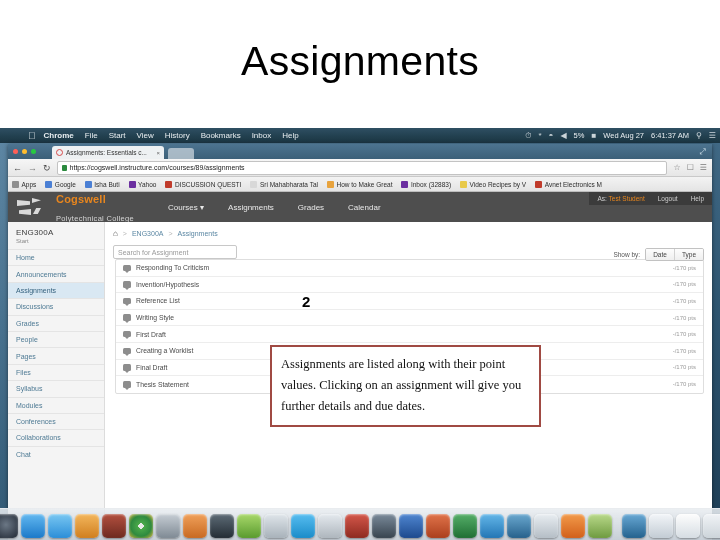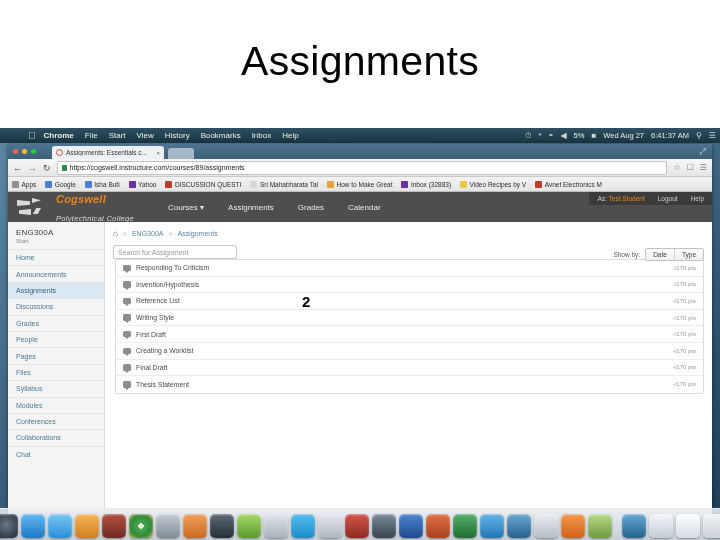--- a/index.html
+++ b/index.html
@@ -55,21 +55,21 @@
 
   
   .bmk{height:14px;background:linear-gradient(180deg,#f3f3f3,#e4e4e4);border-bottom:1px solid #bdbdbd;
     display:flex;align-items:center;padding:0 4px;gap:9px;font-size:6.5px;color:#2c2c2c;overflow:hidden;}
   .bmk .b{display:flex;align-items:center;gap:2.5px;white-space:nowrap;}
   .bmk .sq{width:7px;height:7px;border-radius:1px;flex:none;}
 
   
   .canvas{position:relative;height:416px;background:#fff;}
   .cv-head{height:30px;background:#4e4e4e;position:relative;display:flex;align-items:center;}
-  .logo{display:flex;align-items:center;margin-left:9px;gap:5px;font-style:italic;}
+  .logo{display:flex;align-items:center;margin-left:9px;gap:5px;}
   .logo .mark{width:34px;height:20px;position:relative;flex:none;}
   .logo .mark span{position:absolute;background:#d9d9d9;display:block;}
   .logo .txt1{color:#e8861e;font-size:11px;font-weight:bold;line-height:11px;letter-spacing:.2px;}
   .logo .txt2{color:#d6d6d6;font-size:7.5px;line-height:9px;letter-spacing:.3px;}
   .cv-nav{display:flex;align-items:center;gap:24px;margin-left:34px;}
   .cv-nav a{color:#e9e9e9;font-size:8px;text-decoration:none;white-space:nowrap;}
   .cv-top{position:absolute;right:0;top:0;height:13px;background:#3b3b3b;display:flex;align-items:center;
     gap:13px;padding:0 8px;font-size:6.5px;color:#cfcfcf;}
   .cv-top .as{color:#cfcfcf;}
   .cv-top .as b{color:#e8861e;font-weight:normal;}
@@ -413,14 +413,17 @@
       <i style="background:linear-gradient(180deg,#f2f5f8,#c3ccd4)"></i>
       <i style="background:linear-gradient(180deg,#fdfdfd,#d6dde3)"></i>
       <i style="background:linear-gradient(180deg,#f0f3f6,#ccd4da)"></i>
 
     </div>
 
   </div>
 
   <div class="stepnum">2</div>
 
+  <div class="callout">
+    <p>Assignments are listed along with their point values. Clicking on an assignment will give you further details and due dates.</p>
+  </div>
 
 </div>
 
 </body></html>

